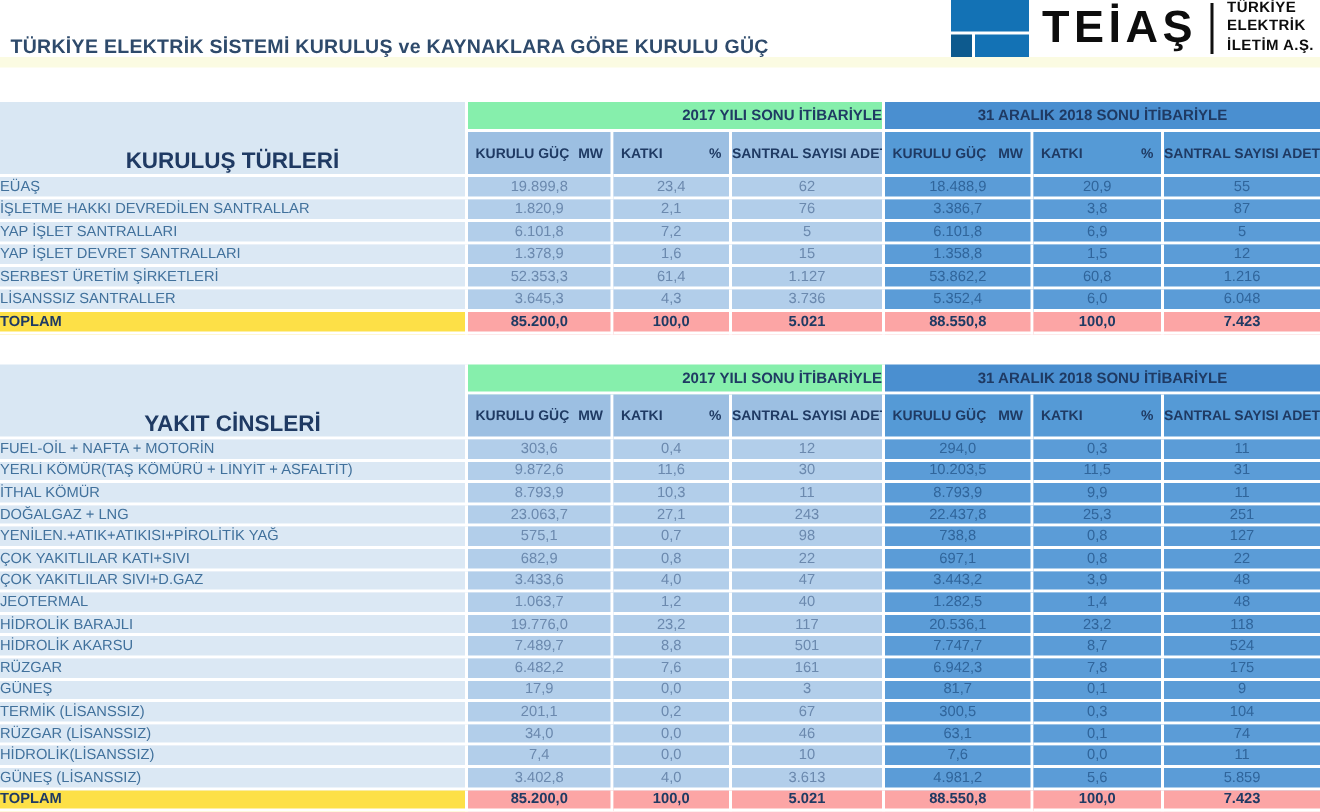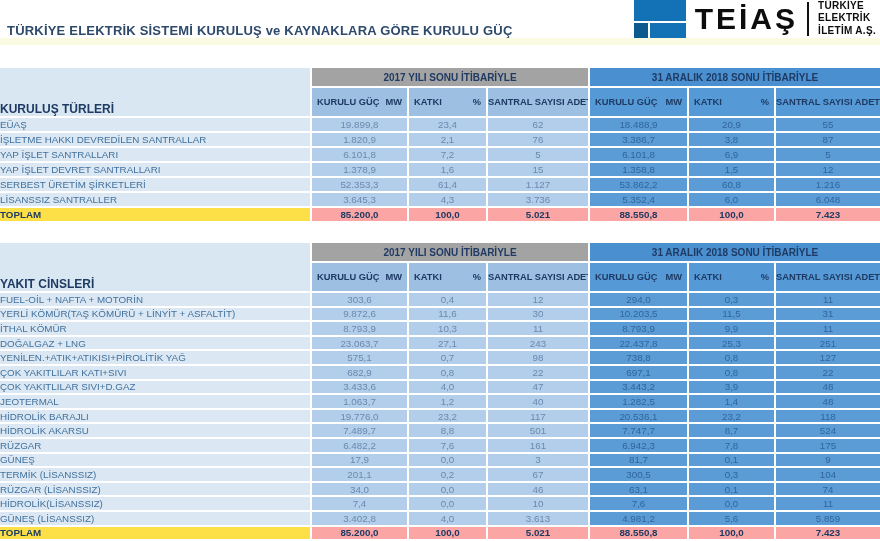--- a/index.html
+++ b/index.html
@@ -37,24 +37,24 @@
   }
   table.cap th,table.cap td{
     box-sizing:border-box;padding:0;margin:0;
     border-right:2px solid #fff;border-bottom:2px solid #fff;
     overflow:hidden;white-space:nowrap;
   }
   table.cap th:last-child,table.cap td:last-child{border-right:0;margin-left:30px;}
   .t1{margin-top:23px;}
   .t2{margin-top:20px;}
 
-  th.corner{background:#d9e7f3;vertical-align:bottom;text-align:left;
-    padding:0 0 3px 4px;font-size:12px;font-weight:bold;color:#1f3a63;}
+  th.corner{background:#d9e7f3;vertical-align:bottom;text-align:center;
+    padding:0 0 3px 4px;font-size:15px;font-weight:bold;color:#1f3a63;}
   th.band{height:20px;font-size:10px;font-weight:bold;color:#1f3a63;text-align:center;vertical-align:middle;}
-  th.band17{background:#a3a3a3;}
+  th.band17{background:#86efac;text-align:right;}
   th.band18{background:#4a8fd0;}
   th.sub{height:30px;font-size:9.3px;font-weight:bold;color:#1f3a63;vertical-align:middle;text-align:right;}
   th.sub17{background:#9cbfe2;}
   th.sub18{background:#559ad6;}
   .subwrap{display:flex;justify-content:space-between;align-items:center;padding:0 5px;}
   .subcenter{text-align:center;}
   th.gap-right,td.gap-right{border-right:3px solid #fff;}
 
   .t1 td{height:15px;}
   .t2 td{height:14.6px;}

